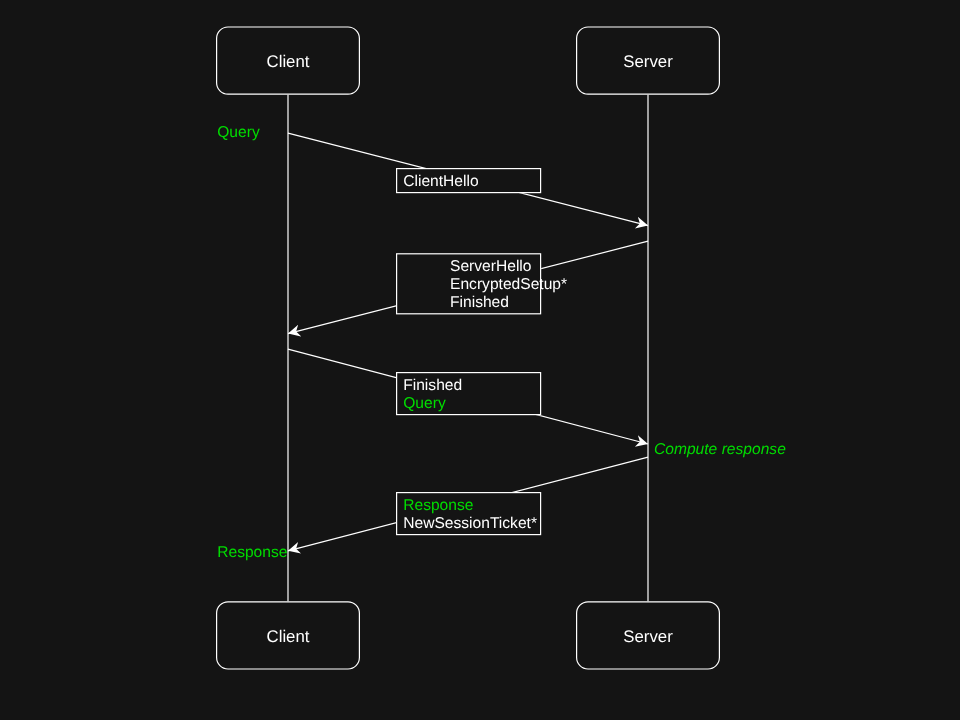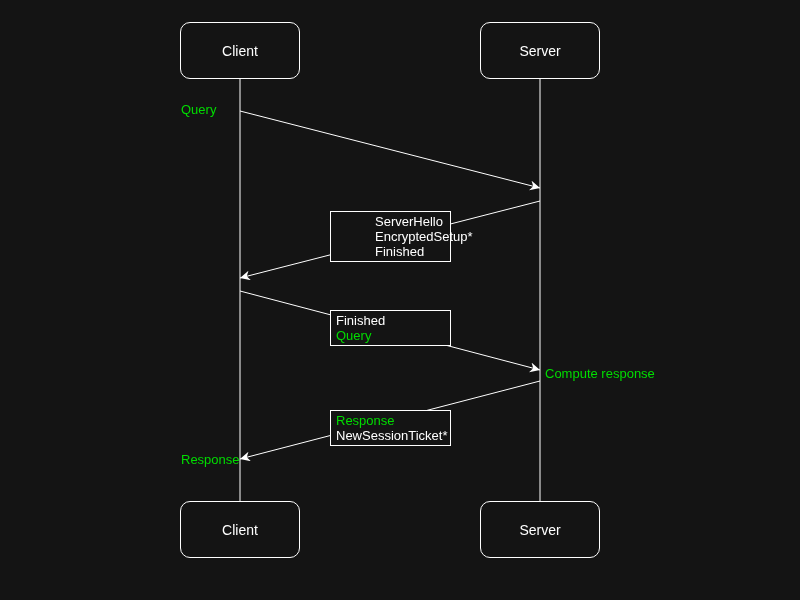--- a/index.html
+++ b/index.html
@@ -51,34 +51,37 @@
   <div class="actor" style="left:480px;top:22px;">
     <span>Server</span>
   </div>
   <div class="actor" style="left:180px;top:501px;">
     <span>Client</span>
   </div>
   <div class="actor" style="left:480px;top:501px;">
     <span>Server</span>
   </div>
 
+  <div class="msg" style="left:330px;top:140px;">
+    <div>ClientHello</div>
+  </div>
 
   <div class="msg" style="left:330px;top:211px;padding-left:44px;">
     <div>ServerHello</div>
     <div>EncryptedSetup*</div>
     <div>Finished</div>
   </div>
 
   <div class="msg" style="left:330px;top:310px;">
     <div>Finished</div>
     <div style="color: rgb(0, 220, 0);">Query</div>
   </div>
 
   <div class="msg" style="left:330px;top:410px;">
     <div style="color: rgb(0, 220, 0);">Response</div>
     <div>NewSessionTicket*</div>
   </div>
 
   <div class="note" style="left: 181px; top: 102px; color: rgb(0, 220, 0);">Query</div>
-  <div class="note" style="left: 545px; top: 366px; color: rgb(0, 220, 0);">Compute response</div>
+  <div class="note" style="left: 545px; top: 366px; color: rgb(0, 220, 0); font-style: italic;">Compute response</div>
   <div class="note" style="left: 181px; top: 452px; color: rgb(0, 220, 0);">Response</div>
 
 </div>
 
 </body></html>

